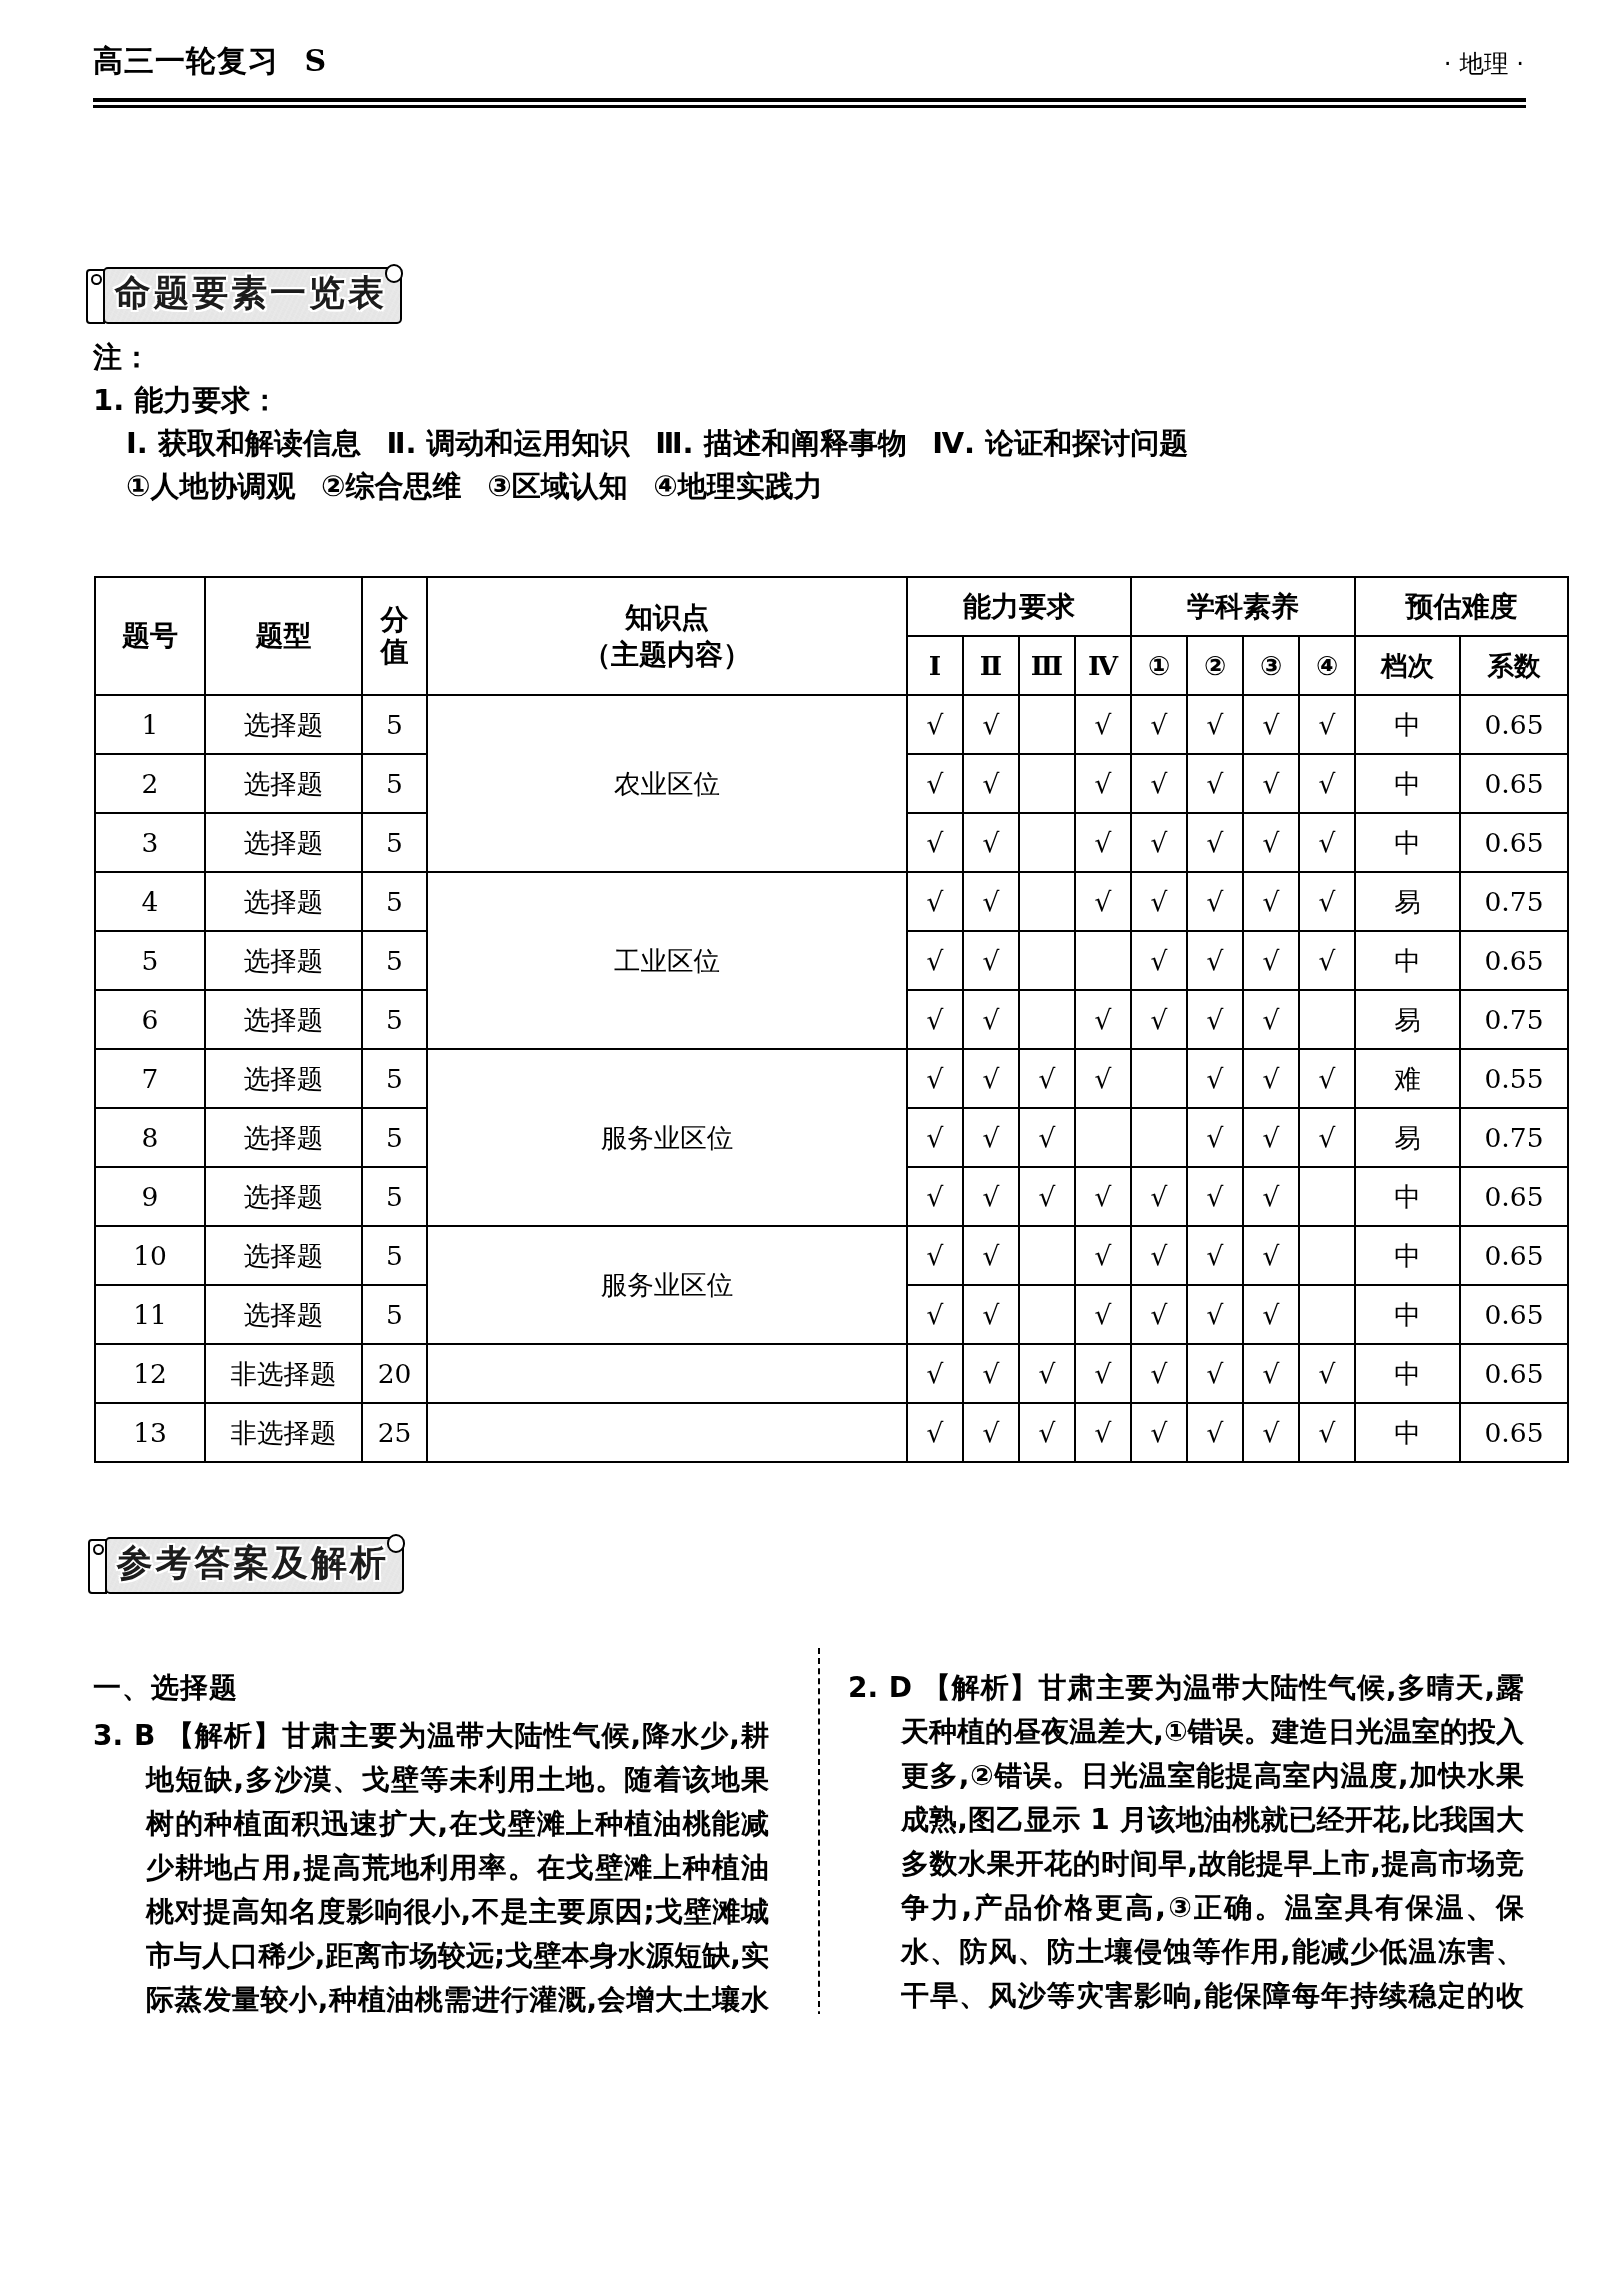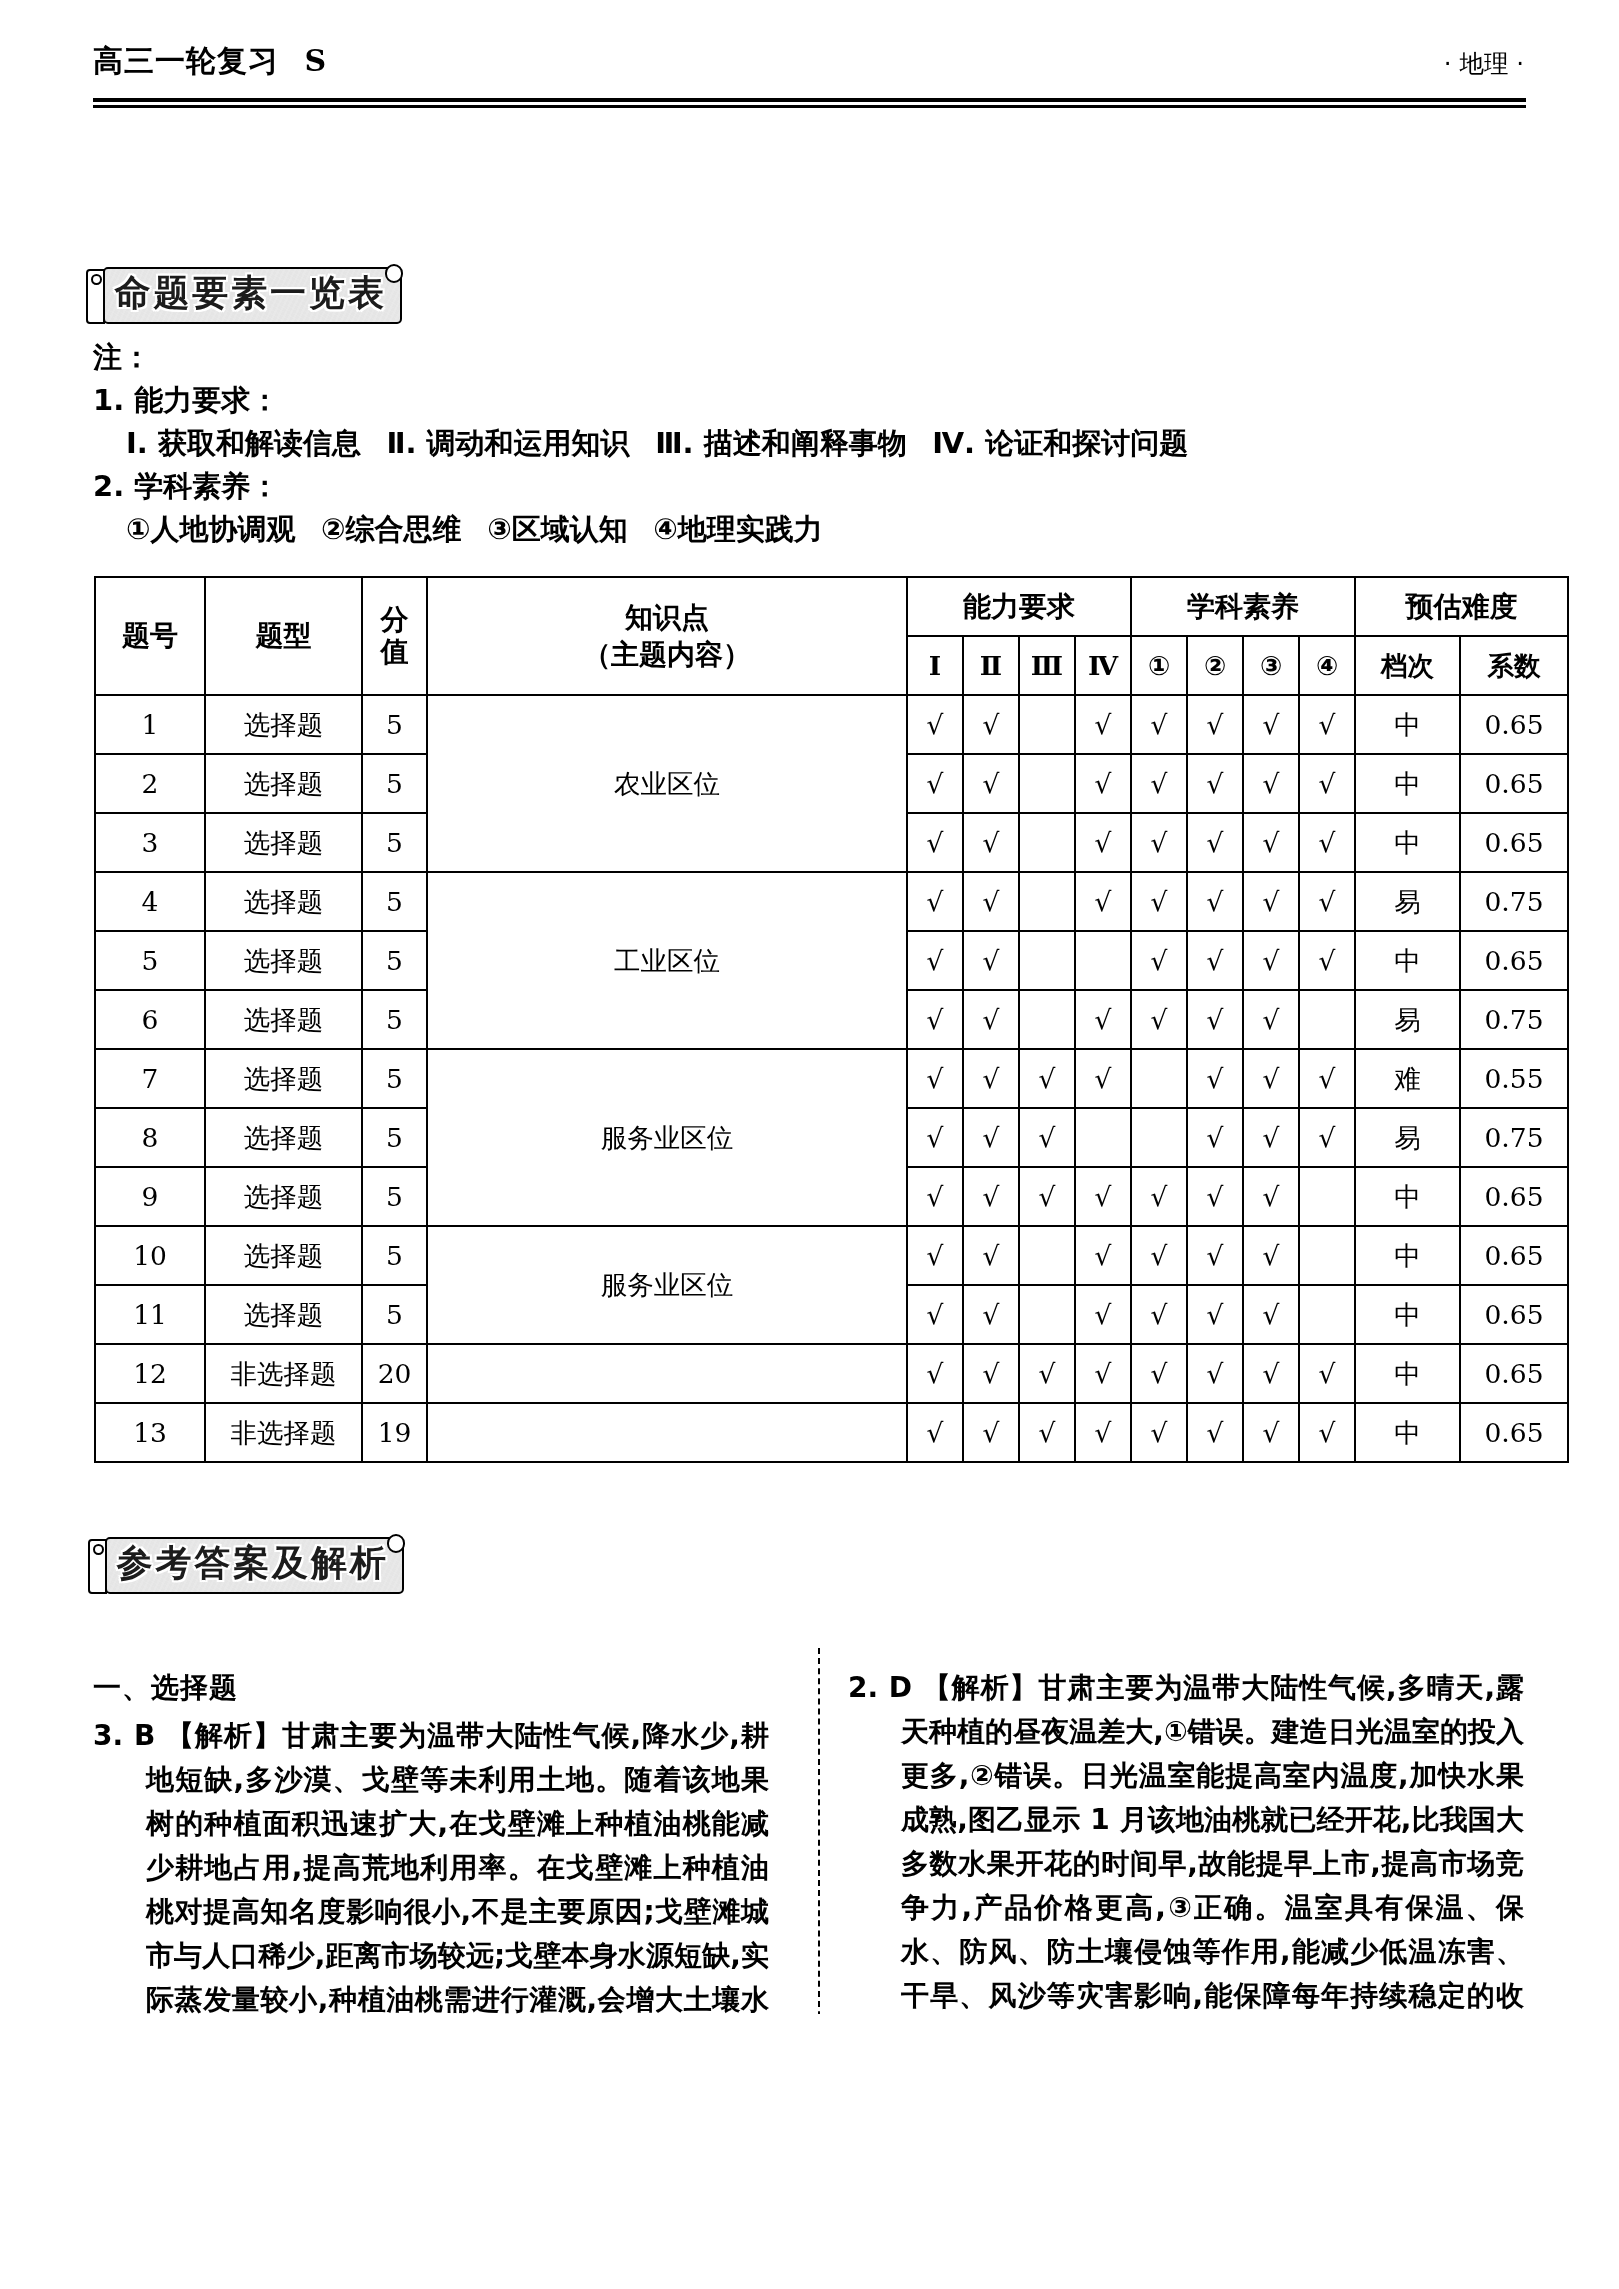--- a/index.html
+++ b/index.html
@@ -259,21 +259,20 @@
       <span class="ptext">命题要素一览表</span>
     </div>
   </div>
 
   <div class="notes">
     <div class="nline">注：</div>
     <div class="nline">1. 能力要求：</div>
     <div class="nline indent">
       <span>Ⅰ. 获取和解读信息</span><span class="gap"></span><span>Ⅱ. 调动和运用知识</span><span class="gap"></span><span>Ⅲ. 描述和阐释事物</span><span class="gap"></span><span>Ⅳ. 论证和探讨问题</span>
     </div>
-    <div class="nline">2. 学科素养：</div>
     <div class="nline indent">
       <span>①人地协调观</span><span class="gap"></span><span>②综合思维</span><span class="gap"></span><span>③区域认知</span><span class="gap"></span><span>④地理实践力</span>
     </div>
   </div>
 
   <div class="tbl-wrap">
     <table class="matrix">
       <colgroup>
         <col style="width:110px">
         <col style="width:157px">
@@ -499,21 +498,21 @@
             <td class="chk">√</td>
             <td class="chk">√</td>
             <td class="chk">√</td>
             <td class="chk">√</td>
             <td>中</td>
             <td class="num">0.65</td>
           </tr>
           <tr>
             <td class="num">13</td>
             <td>非选择题</td>
-            <td class="num">19</td>
+            <td class="num">25</td>
             <td class="kp"></td>
             <td class="chk">√</td>
             <td class="chk">√</td>
             <td class="chk">√</td>
             <td class="chk">√</td>
             <td class="chk">√</td>
             <td class="chk">√</td>
             <td class="chk">√</td>
             <td class="chk">√</td>
             <td>中</td>

